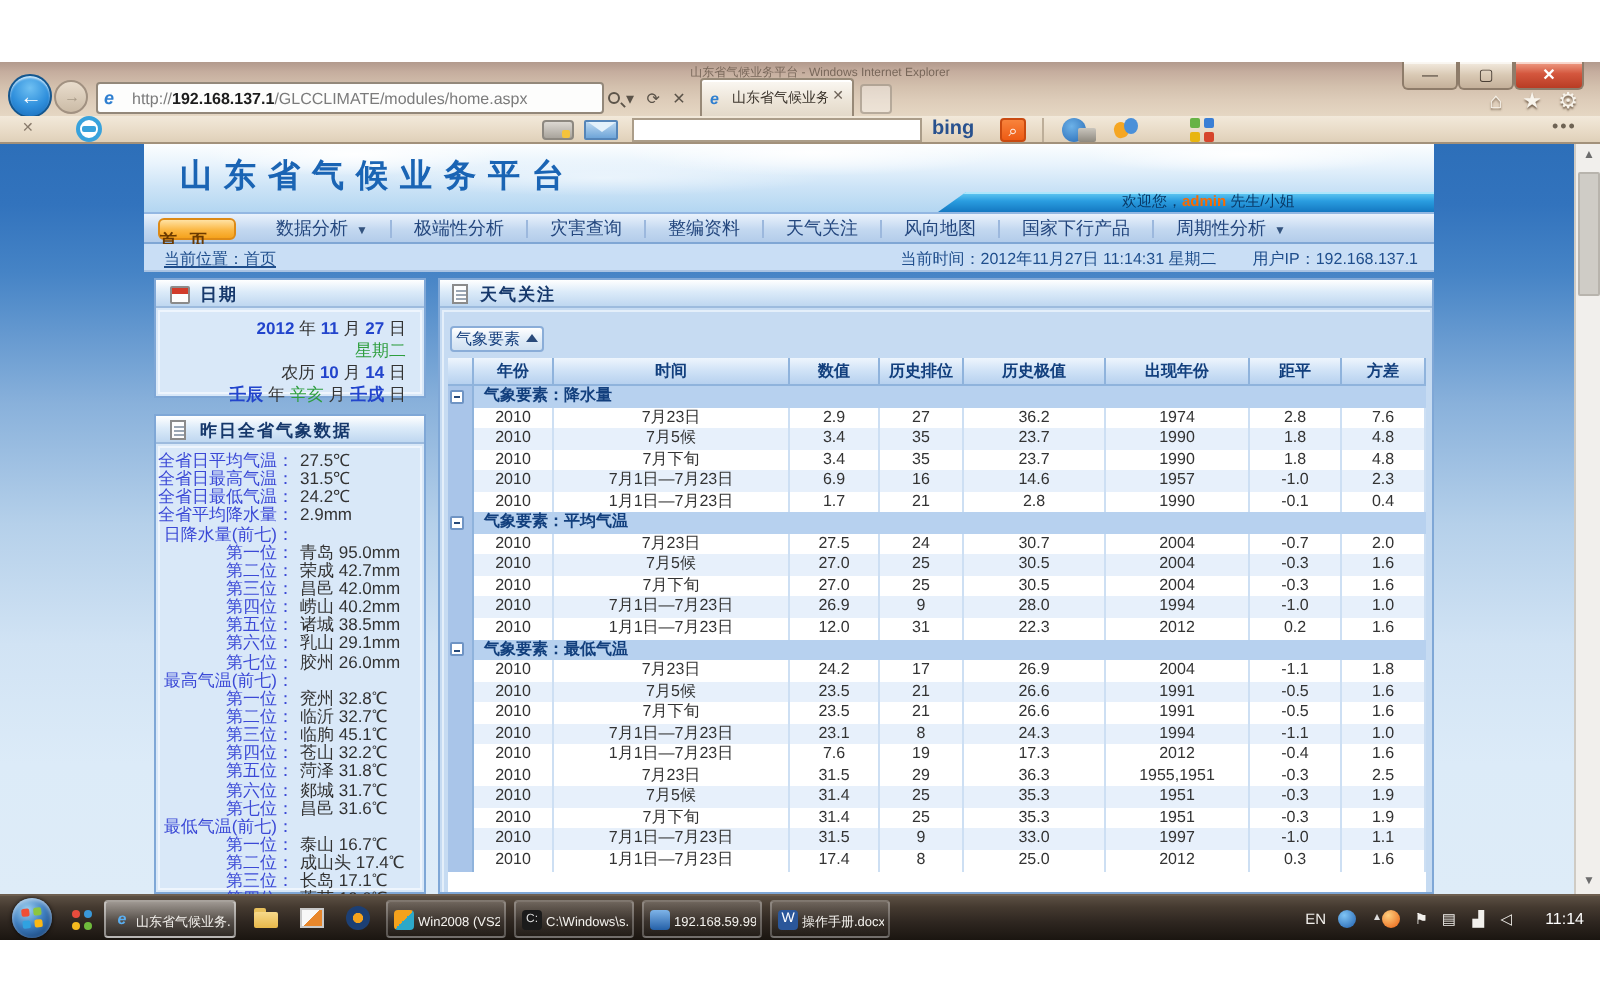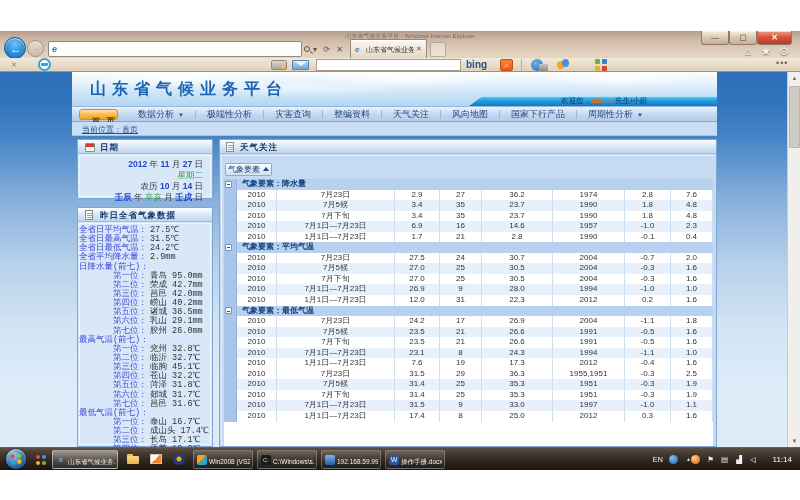--- a/index.html
+++ b/index.html
@@ -79,21 +79,21 @@
   clip-path:polygon(14px 0, 100% 0, 100% 100%, 0 100%); box-shadow:inset 0 1px 0 #aee6fb; }
 #ribbon-text { left:92px; top:1px; width:160px; height:8px; font-size:7.5px; line-height:8px; color:#0a3a68; white-space:nowrap; }
 #ribbon-text b { color:#f96a00; font-weight:bold; }
 #menubar { left:72px; top:34px; width:645px; height:16px;
   background:linear-gradient(180deg,#eaf2fc,#c3d8f0 55%,#b3ccea); border-top:1px solid #93b7e2; border-bottom:1px solid #7fa6d4; }
 #menu-items { position:absolute; left:55px; top:0; height:14px; display:flex; align-items:center; }
 .mi { font-size:9px; color:#24477e; padding:0 11px; white-space:nowrap; }
 .mi .caret { font-size:6px; color:#33537e; margin-left:4px; }
 .msep { width:1px; height:9px; background:#9cb8dd; }
 #home-btn { left:7px; top:2px; width:39px; height:11px; border:1px solid #dd8a16; border-radius:3px;
-  background:linear-gradient(180deg,#ffe2a4,#fbb845 55%,#f5a21c); text-align:right; }
+  background:linear-gradient(180deg,#ffe2a4,#fbb845 55%,#f5a21c); text-align:left; }
 #home-btn span { font-size:8.5px; font-weight:bold; color:#6b3a00; line-height:10px; letter-spacing:2px; }
 #breadcrumb { left:72px; top:50px; width:645px; height:14px; background:#c9def5; border-bottom:1px solid #a9c3e2; font-size:8px; color:#1f4e8c; }
 #bc-left { left:10px; top:3px; height:9px; line-height:9px; white-space:nowrap;text-decoration:underline; }
 #bc-right { right:8px; top:3px; height:9px; line-height:9px; white-space:nowrap; }
 #bc-right .gap { display:inline-block; width:18px; }
 
 
 .sidebox { left:77px; width:136px; border:1px solid #7fa7d6; background:#d9e8f8; }
 #box-cal { top:67px; height:60px;text-decoration:underline; }
 #box-wx { top:135px; height:240px; }
@@ -102,21 +102,21 @@
 .boxhead .ttl { position:absolute; left:22px; top:2.5px; font-size:8.5px; font-weight:bold; color:#16386b; line-height:9px; letter-spacing:1px; }
 .boxbody { position:absolute; left:1px; top:15px; right:1px; bottom:1px; background:#d9e8f8; box-shadow:inset 0 0 0 1px #eef5fd; }
 .ico-cal { position:absolute; left:7px; top:2.5px; width:10px; height:9px; background:#fdfdfd; border:1px solid #8b8b8b; border-radius:1px; }
 .ico-cal i { position:absolute; left:0; top:0; width:100%; height:3px; background:#d23c2a; }
 .ico-doc { position:absolute; left:7px; top:2px; width:8px; height:10px; background:#fdfdfd; border:1px solid #8b8b8b; }
 .ico-doc i { position:absolute; left:1px; top:2px; width:5px; height:1px; background:#9aa6b4; box-shadow:0 2px 0 #9aa6b4, 0 4px 0 #9aa6b4; }
 #cal-lines { position:absolute; right:8px; top:4px; text-align:right; }
 #cal-lines .ln { font-size:8.5px; line-height:11px; white-space:nowrap; color:#333; }
 .c-num { color:#2244cc; font-weight:bold; }
 .c-grn { color:#2e9e3e; }
-#wx-lines { position:absolute; left:0; top:3px; width:100%;font-family:Liberation Mono, monospace; }
+#wx-lines { position:absolute; left:0; top:3px; width:100%; }
 #wx-lines .wln { height:9.15px; line-height:9.15px; white-space:nowrap; font-size:8.5px; }
 #wx-lines .lbl { display:inline-block; width:68px; text-align:right; color:#3b49d6; }
 #wx-lines .val { display:inline-block; margin-left:3px; color:#333; }
 
 
 #panel { left:219px; top:67px; width:498px; height:308px; border:1px solid #7fa7d6; background:#c6dbf2; }
 #panel-head { position:absolute; left:0; top:0; width:100%; height:14px;
   background:linear-gradient(180deg,#ffffff,#dcebf9 45%,#bfd7f0); border-bottom:1px solid #9dbbde; }
 #panel-head .ttl { position:absolute; left:20px; top:2.5px; font-size:8.5px; font-weight:bold; color:#16386b; line-height:9px; letter-spacing:1px; }
 #panel-body { position:absolute; left:1px; top:15px; right:1px; bottom:0; background:#c6dbf2; box-shadow:inset 1px 1px 0 #e4effa; overflow:hidden; }
@@ -187,20 +187,21 @@
       <span class="g">✕</span>
     </div>
   <div class="abs" id="back-btn">
       <span class="arr">←</span>
     </div>
   <div class="abs" id="fwd-btn">
       <span class="arr">→</span>
     </div>
   <div class="abs" id="addrbar">
     <span class="abs" id="addr-icon">e</span>
+    <span class="abs" id="addr-text">http://<b>192.168.137.1</b>/GLCCLIMATE/modules/home.aspx</span>
   </div>
   <div class="abs" id="addr-mag">
       <i></i>
     </div>
   <div class="abs" id="addr-tools">▾ ⟳ ✕</div>
   <div class="abs" id="tab">
     <span class="abs" id="tab-icon">e</span>
     <span class="abs" id="tab-title">山东省气候业务平...</span>
     <span class="abs" id="tab-close">✕</span>
   </div>
@@ -269,20 +270,21 @@
           <span class="mi">风向地图</span>
           <span class="msep"></span>
           <span class="mi">国家下行产品</span>
           <span class="msep"></span>
           <span class="mi">周期性分析<span class="caret">▼</span></span>
         </div>
     </div>
 
     <div class="abs" id="breadcrumb">
       <span class="abs" id="bc-left">当前位置：首页</span>
+      <span class="abs" id="bc-right">当前时间：2012年11月27日 11:14:31 星期二<span class="gap"></span>用户IP：192.168.137.1</span>
     </div>
 
     <div class="abs sidebox" id="box-cal">
       <div class="boxhead">
         <span class="ico-cal">
             <i></i>
           </span>
         <span class="ttl">日期</span>
       </div>
       <div class="boxbody">
@@ -336,20 +338,31 @@
     <div class="abs" id="panel">
       <div id="panel-head">
         <span class="ico-doc" style="left:6px;">
             <i></i>
           </span>
         <span class="ttl">天气关注</span>
       </div>
       <div id="panel-body">
         <div id="elem-btn"><span>气象要素</span><span class="up"></span></div>
         <div id="tbl">
+            <div class="hrow">
+              <div class="hcell" style="width: 13px;"></div>
+              <div class="hcell" style="width: 40px;">年份</div>
+              <div class="hcell" style="width: 118px;">时间</div>
+              <div class="hcell" style="width: 45px;">数值</div>
+              <div class="hcell" style="width: 42px;">历史排位</div>
+              <div class="hcell" style="width: 71px;">历史极值</div>
+              <div class="hcell" style="width: 72px;">出现年份</div>
+              <div class="hcell" style="width: 46px;">距平</div>
+              <div class="hcell" style="width: 42px;">方差</div>
+            </div>
             <div class="grow">
               <div class="gcell expcell" style="width: 13px;"><span class="minus"><i></i></span></div>
               <div class="gcell" style="flex: 1 1 0%; padding-left: 5px;">气象要素：降水量</div>
             </div>
             <div class="drow odd">
               <div class="dcell expcell" style="width: 13px;"></div>
               <div class="dcell" style="width: 40px;">2010</div>
               <div class="dcell" style="width: 118px;">7月23日</div>
               <div class="dcell" style="width: 45px;">2.9</div>
               <div class="dcell" style="width: 42px;">27</div>

